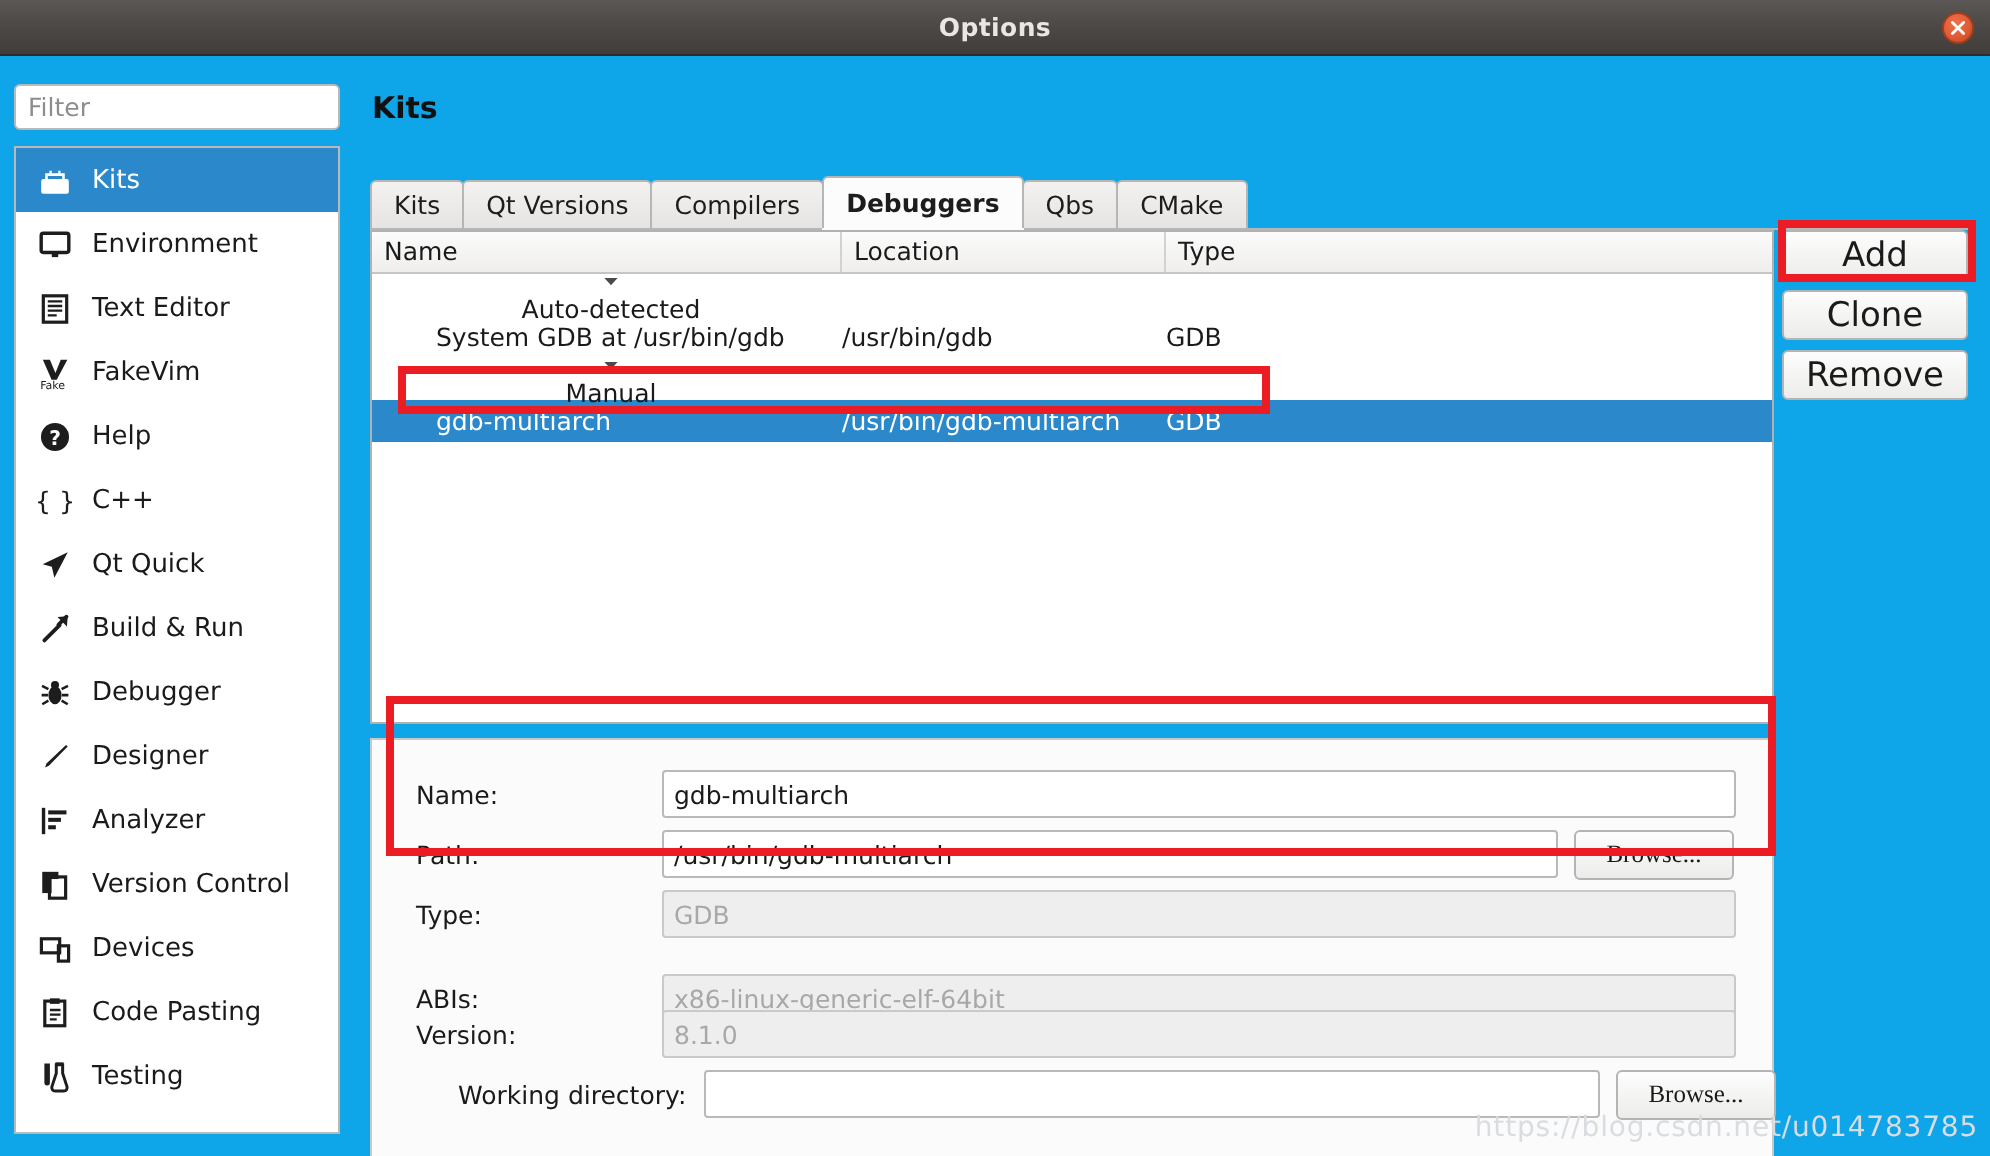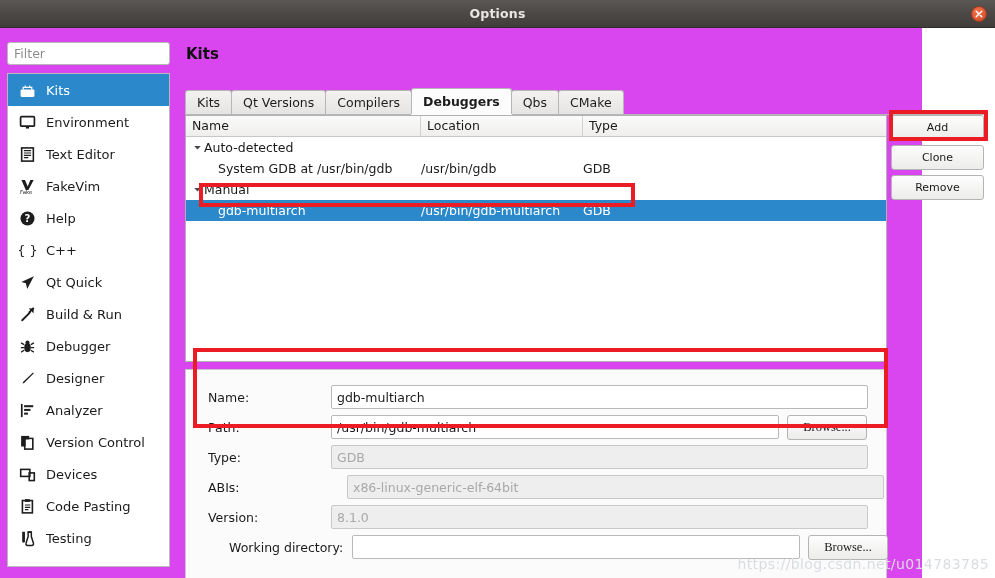--- a/index.html
+++ b/index.html
@@ -46,22 +46,22 @@
     border: 1px solid #a23c1e;
     box-sizing: border-box;
     cursor: pointer;
   }
   #titlebar .tb-close svg { display:block; margin: 2px auto 0; }
 
   
   #dialog {
     position: absolute;
     left: 0; top: 28px;
-    width: 922px; height: 550px;
-    background: #d946ef;
+    width: 995px; height: 550px;
+    background: #0ea5e9;
     box-sizing: border-box;
   }
 
   
   #leftpane {
     position: absolute;
     left: 7px; top: 14px;
     width: 163px; height: 525px;
   }
   #filter-input {
@@ -197,39 +197,39 @@
   }
   .trow.sel { background: #2b89cb; color: #ffffff; }
   .cell0 { width: 235px; box-sizing: border-box; overflow: hidden; display:flex; align-items:center; }
   .cell1 { width: 162px; box-sizing: border-box; overflow: hidden; }
   .cell2 { width: 300px; box-sizing: border-box; overflow: hidden; }
   .disc {
     width: 14px; flex: 0 0 14px;
     display: flex; align-items: center; justify-content: center;
     cursor: pointer;
   }
-  .indent-0 { padding-left: 4px; }
+  .indent-0 { padding-left: 4px; flex-direction: column; }
   .indent-1 { padding-left: 32px; }
 
   
   #sidebuttons {
     position: absolute;
     left: 713px; top: 73px;
     width: 97px;
   }
   .qbtn {
     display: block;
     width: 93px;
     height: 25px;
     margin-bottom: 5px;
     background: linear-gradient(to bottom, #fdfdfd 0%, #ececea 100%);
     border: 1px solid #b4b4b4;
     border-radius: 3px;
     font-family: "DejaVu Sans", "Liberation Sans", sans-serif;
-    font-size: 11px;
+    font-size: 17px;
     color: #1a1a1a;
     cursor: pointer;
     box-sizing: border-box;
   }
 
   
   #details {
     position: absolute;
     left: 7px; top: 327px;
     width: 702px; height: 212px;
@@ -542,21 +542,21 @@
         </div>
         <div class="frow" style="top: 44px;">
           <div class="flabel">Path:</div>
           <input type="text" class="finput narrow" value="/usr/bin/gdb-multiarch" style="">
           <button class="browse">Browse...</button>
         </div>
         <div class="frow" style="top: 74px;">
           <div class="flabel">Type:</div>
           <input type="text" class="finput wide ro" readonly="" value="GDB" style="">
         </div>
-        <div class="frow" style="top: 104px; gap: 16px;">
+        <div class="frow" style="top: 116px;">
           <div class="flabel">ABIs:</div>
           <input type="text" class="finput wide ro" readonly="" value="x86-linux-generic-elf-64bit" style="">
         </div>
         <div class="frow" style="top: 134px;">
           <div class="flabel">Version:</div>
           <input type="text" class="finput wide ro" readonly="" value="8.1.0" style="">
         </div>
         <div class="frow" style="top: 164px; justify-content: flex-end;">
           <div class="flabel">Working directory:</div>
           <input type="text" class="finput narrow" value="" style="">

